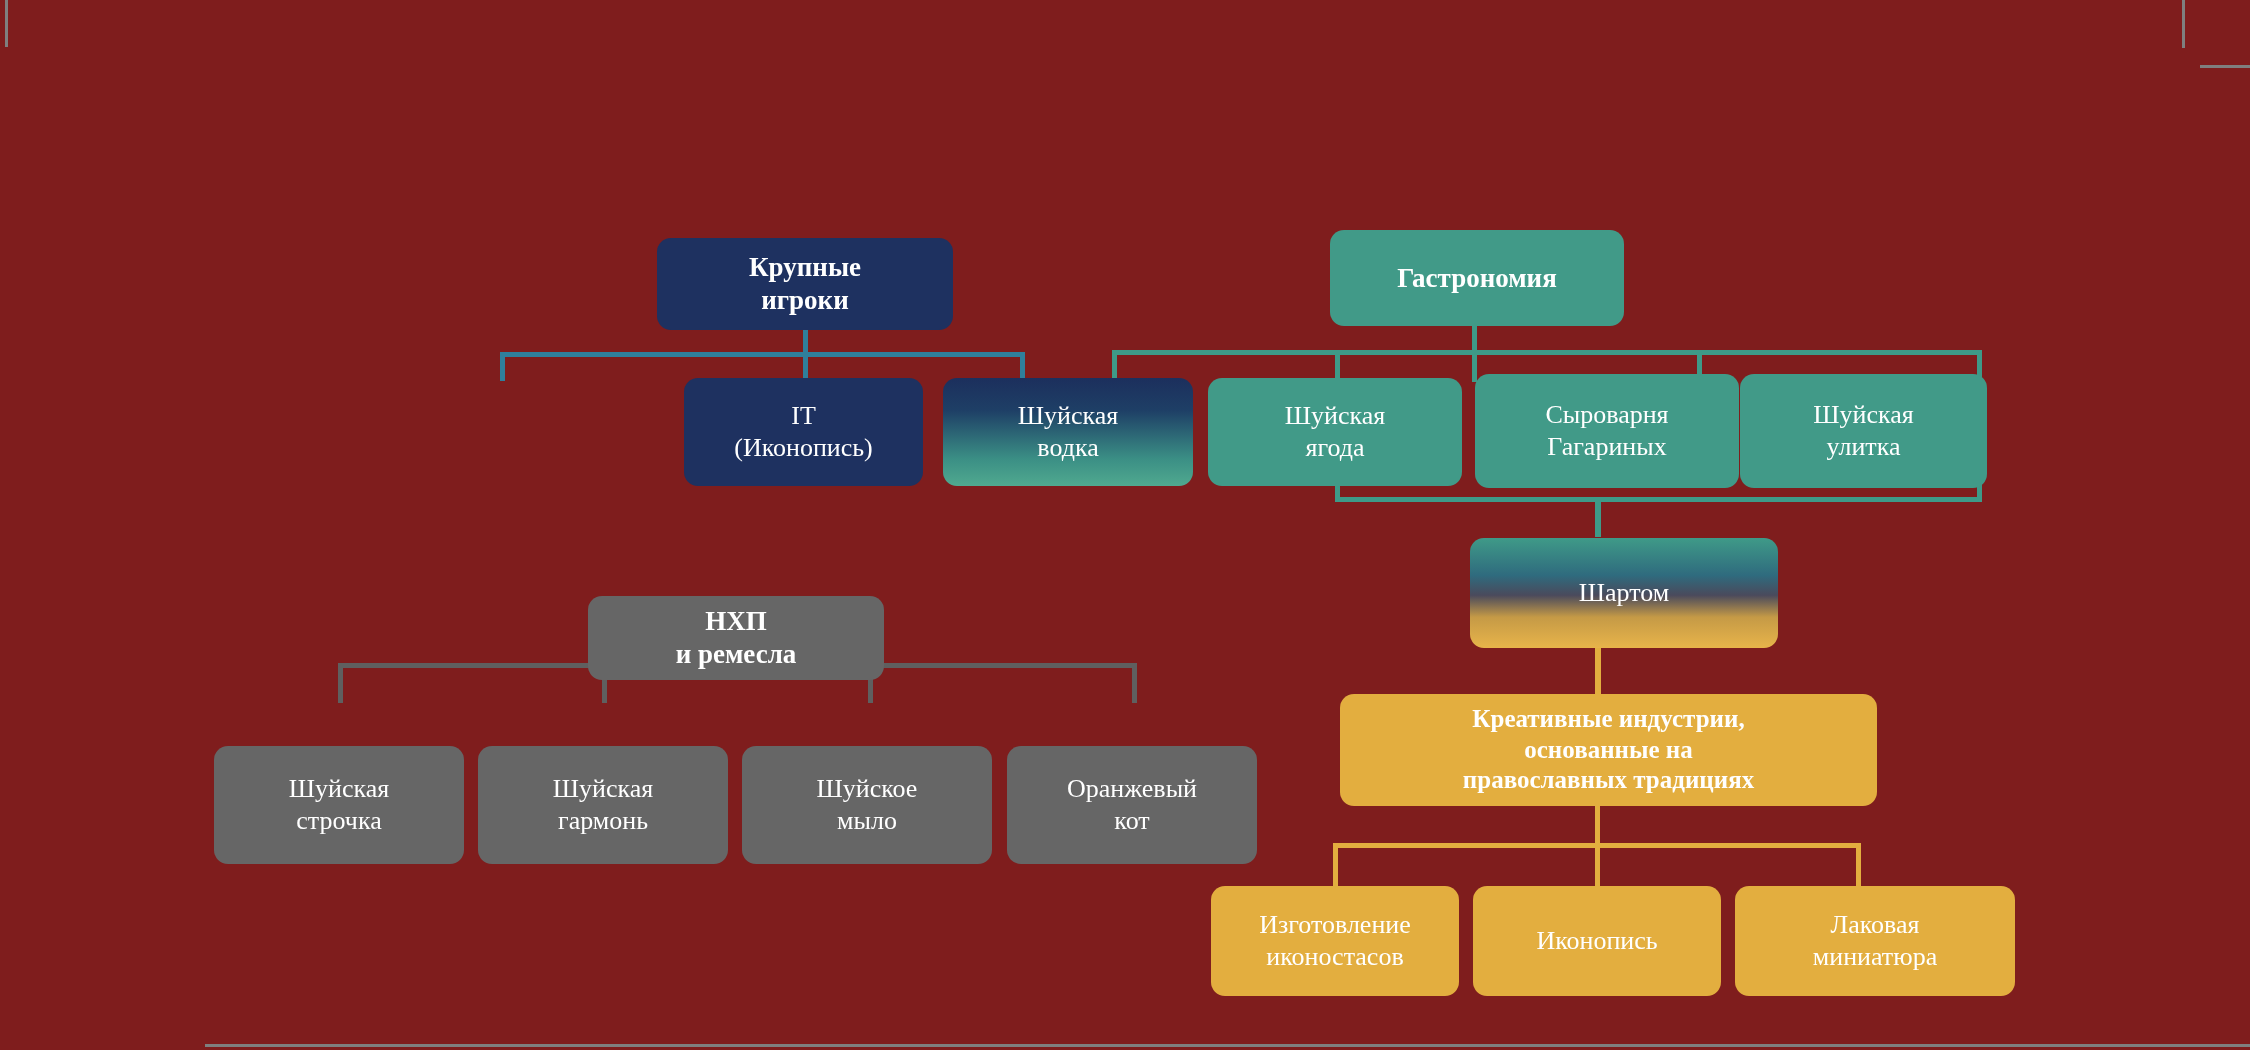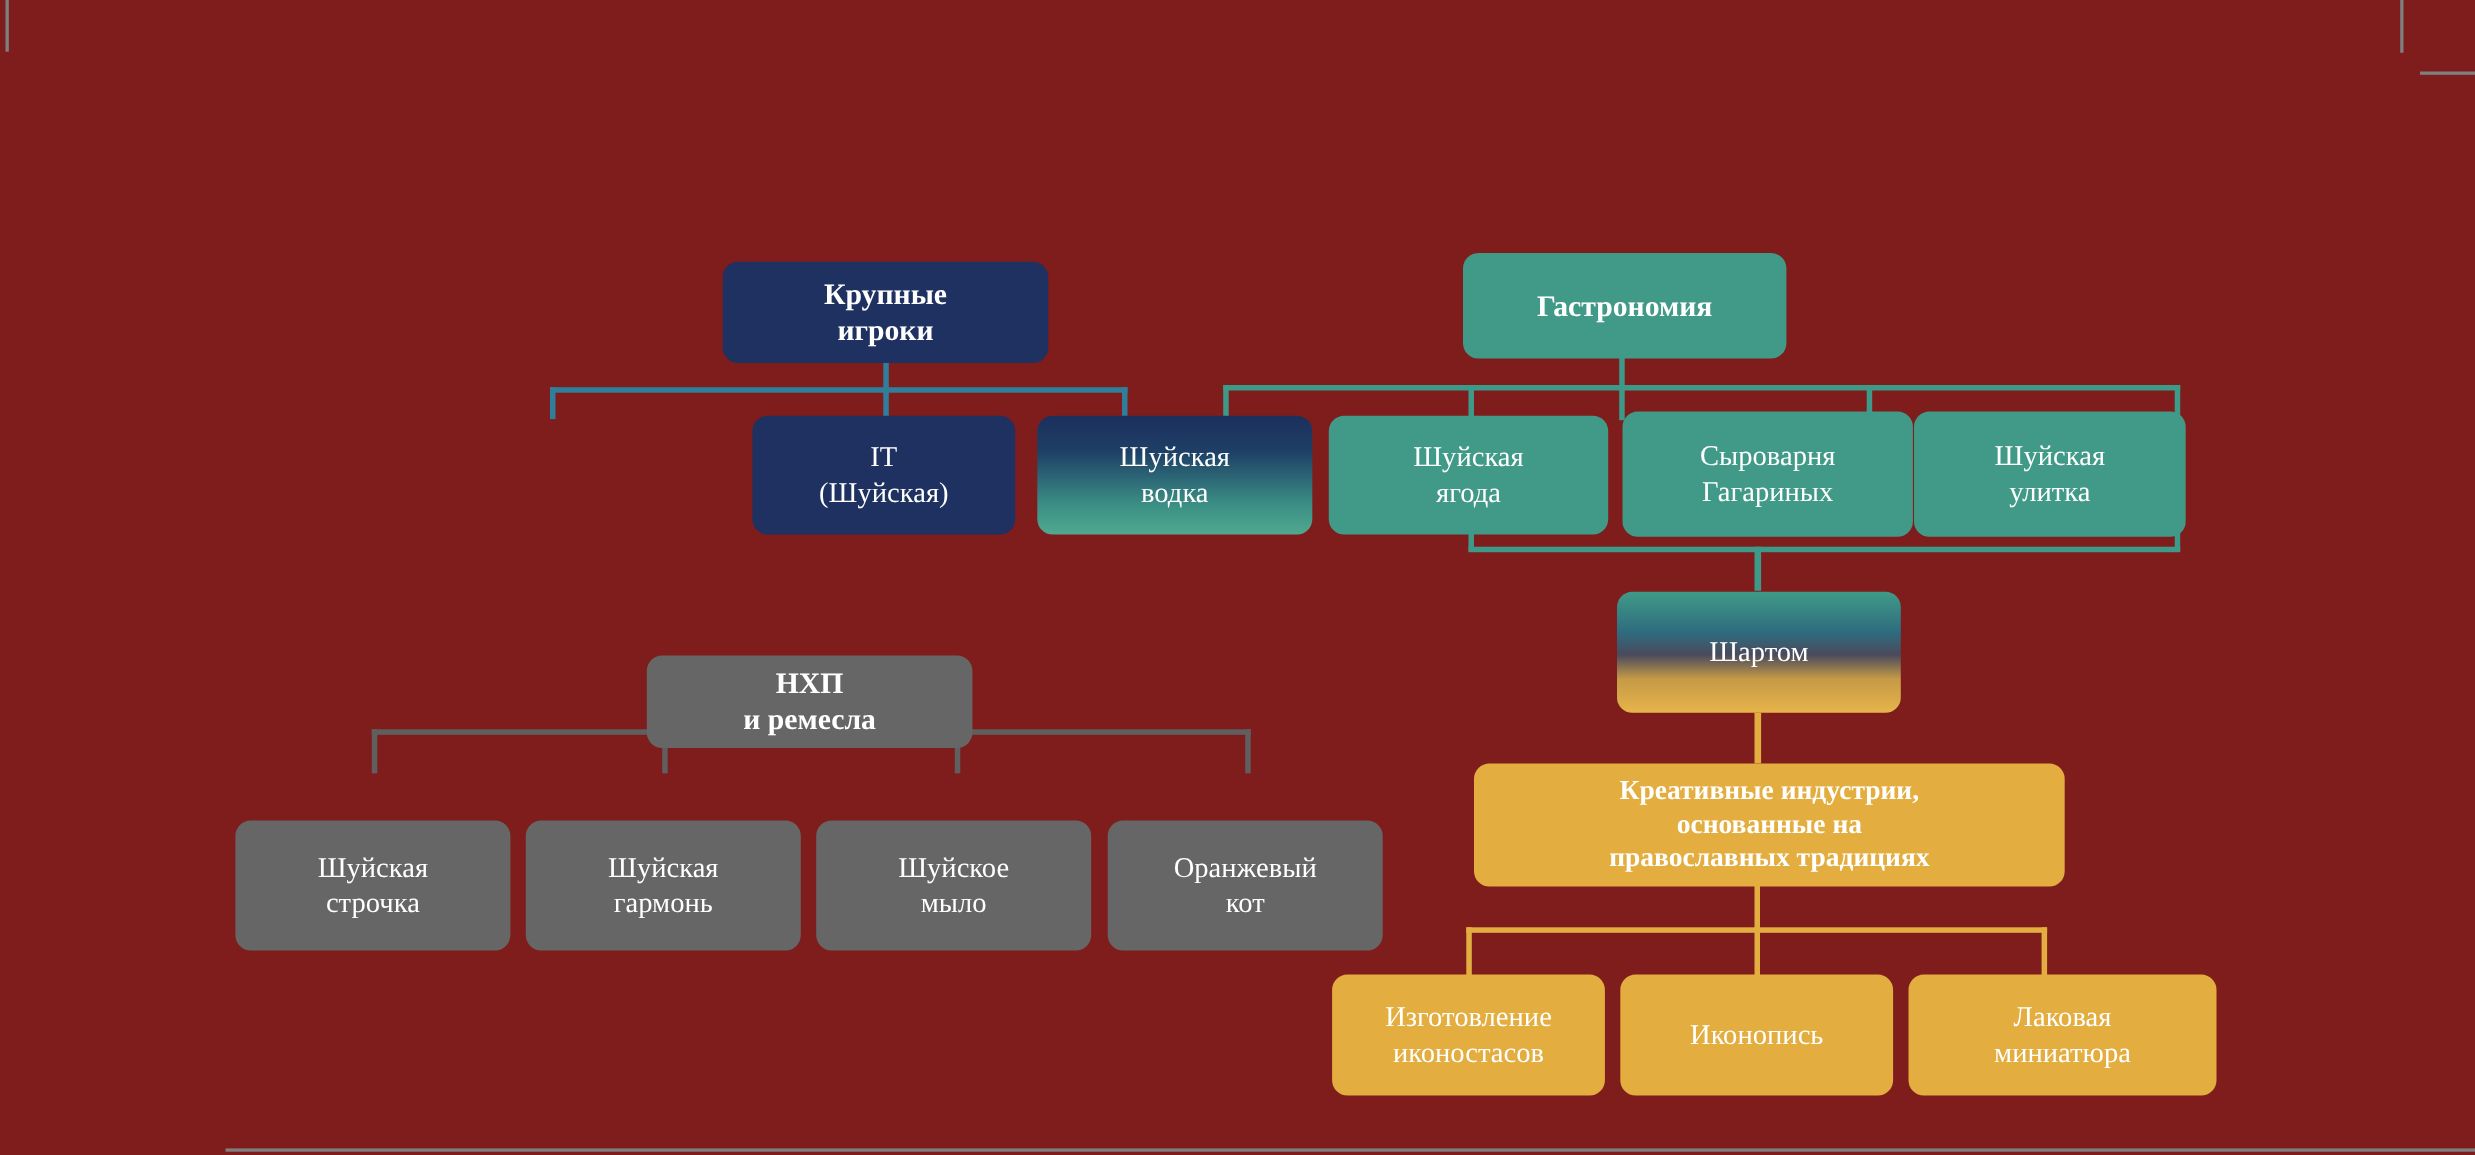--- a/index.html
+++ b/index.html
@@ -77,21 +77,21 @@
 
   <div class="conn" style="left:803px; top:352px; width:5px; height:29px; background:#2f7f9c;"></div>
 
   <div class="conn" style="left:1020px; top:352px; width:5px; height:29px; background:#2f7f9c;"></div>
 
   <div class="node navy bold f-lg" style="left:657px; top:238px; width:296px; height:92px;">Крупные
 игроки</div>
 
 
   <div class="node navy f-md" style="left:684px; top:378px; width:239px; height:108px;">IT
-(Шуйская)</div>
+(Иконопись)</div>
 
   <div class="node grad-navy-teal f-md" style="left:943px; top:378px; width:250px; height:108px;">Шуйская
 водка</div>
 
   <div class="conn" style="left:1472px; top:324px; width:5px; height:30px; background:#3e9a88;"></div>
   <div class="conn" style="left:1112px; top:350px; width:870px; height:5px; background:#3e9a88;"></div>
   <div class="conn" style="left:1112px; top:350px; width:5px; height:32px; background:#3e9a88;"></div>
   <div class="conn" style="left:1335px; top:350px; width:5px; height:32px; background:#3e9a88;"></div>
   <div class="conn" style="left:1472px; top:350px; width:5px; height:32px; background:#3e9a88;"></div>
   <div class="conn" style="left:1697px; top:350px; width:5px; height:32px; background:#3e9a88;"></div>
@@ -136,21 +136,21 @@
 мыло</div>
 
   <div class="conn" style="left:1595px; top:648px; width:6px; height:46px; background:#e3ae3f;"></div>
 
   <div class="conn" style="left:1595px; top:804px; width:5px; height:42px; background:#e3ae3f;"></div>
   <div class="conn" style="left:1333px; top:843px; width:528px; height:5px; background:#e3ae3f;"></div>
   <div class="conn" style="left:1333px; top:843px; width:5px; height:44px; background:#e3ae3f;"></div>
   <div class="conn" style="left:1595px; top:843px; width:5px; height:44px; background:#e3ae3f;"></div>
   <div class="conn" style="left:1856px; top:843px; width:5px; height:44px; background:#e3ae3f;"></div>
 
-  <div class="node grad-tri f-md" style="left:1470px; top:538px; width:258px; height:110px;">Шартом</div>
+  <div class="node grad-tri f-md" style="left:1470px; top:538px; width:308px; height:110px;">Шартом</div>
 
   <div class="node gold bold f-sm" style="left:1325px; top:694px; width:537px; height:112px;margin-left:15px;">Креативные индустрии,
 основанные на
 православных традициях</div>
 
   <div class="node gold f-md" style="left:1211px; top:886px; width:248px; height:110px;">Изготовление
 иконостасов</div>
 
   <div class="node gold f-md" style="left:1473px; top:886px; width:248px; height:110px;">Иконопись</div>
 

